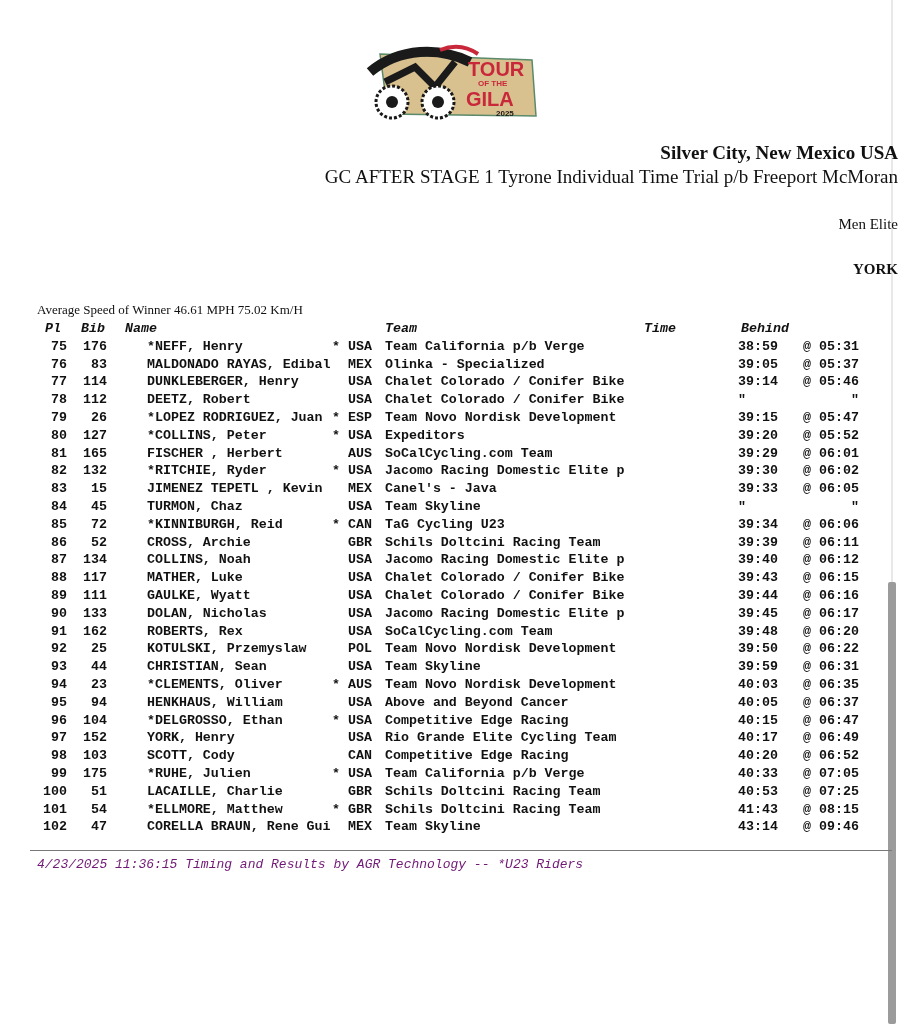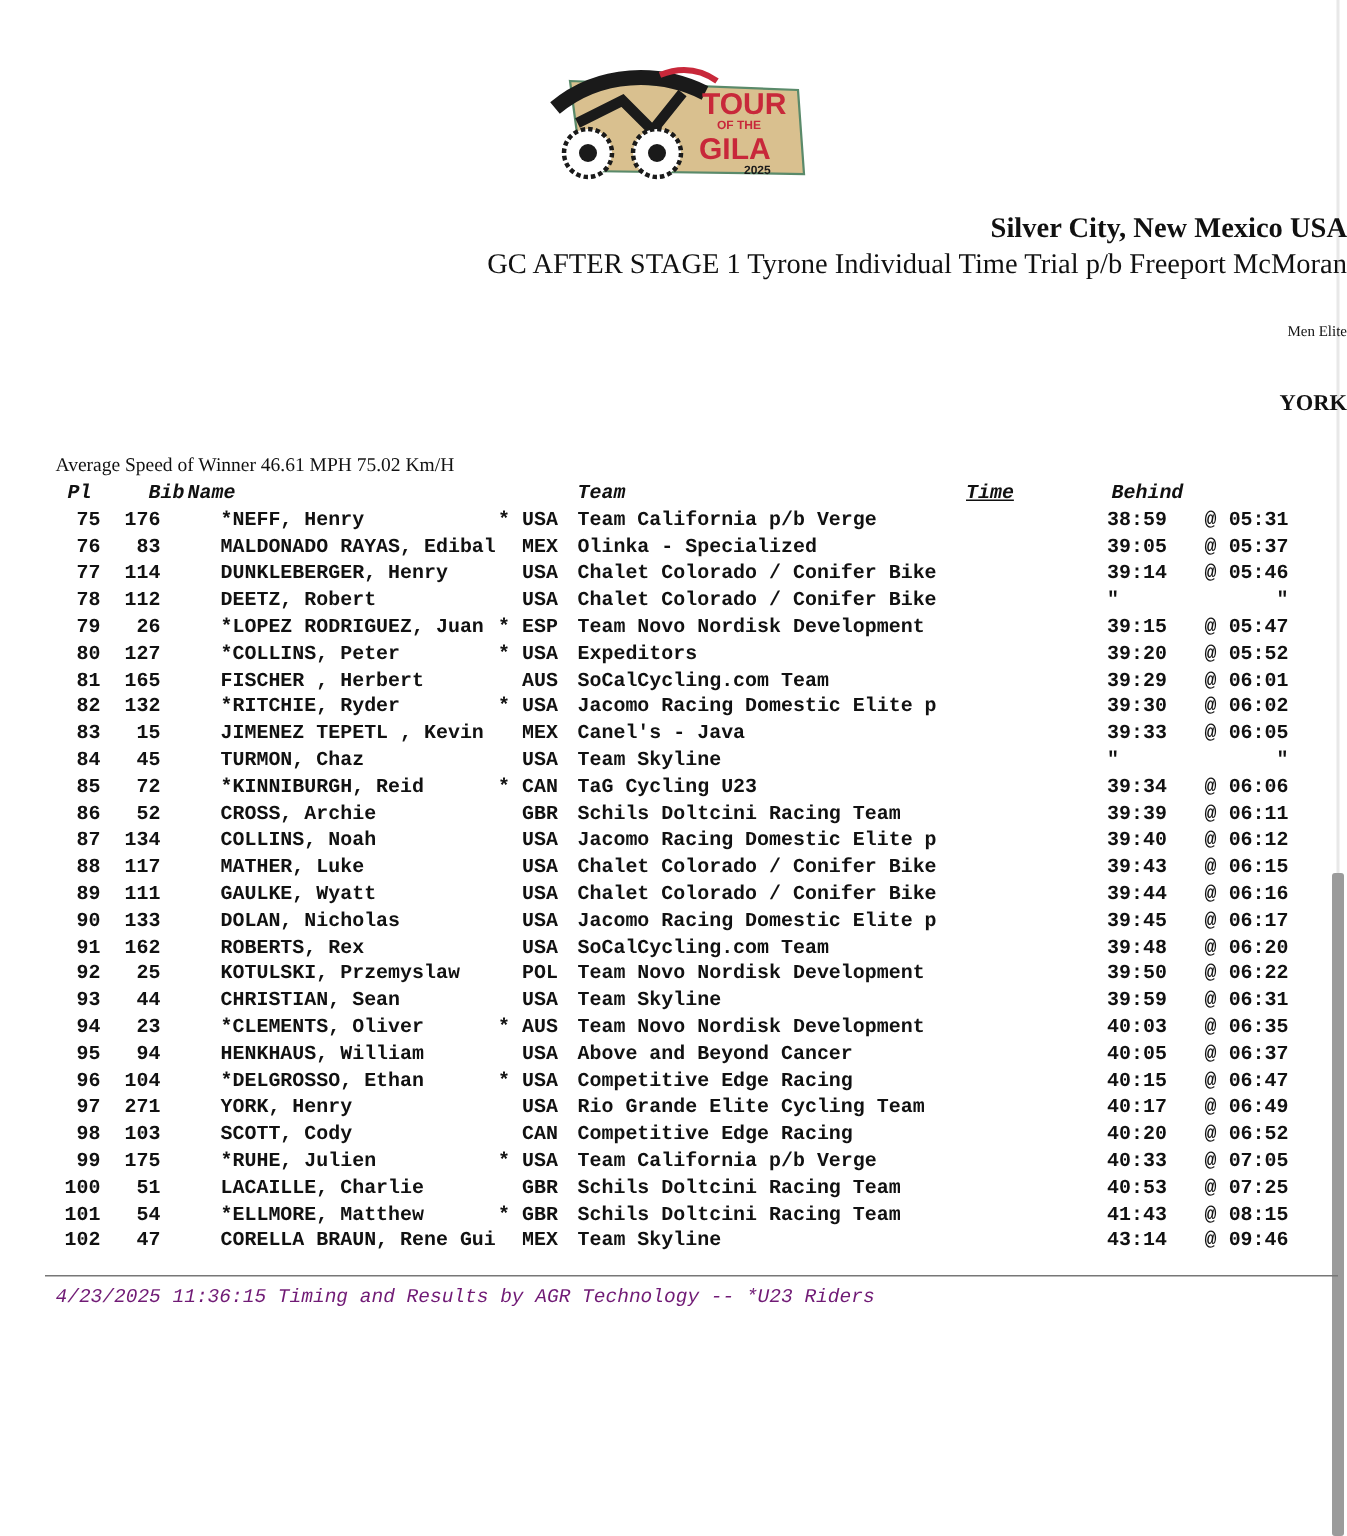--- a/index.html
+++ b/index.html
@@ -13,45 +13,45 @@
   .scrollbar-thumb {
     position: absolute; right: 2px; top: 582px; width: 8px; height: 442px;
     background: #9b9b9b; border-radius: 2px;
   }
   .logo {
     position: absolute; left: 360px; top: 42px; width: 180px; height: 80px;
   }
   .center-text { position: absolute; left: 0; width: 898px; text-align: right; }
   .location { top: 142px; font-size: 19px; font-weight: bold; }
   .event { top: 166px; font-size: 19px; }
-  .category { top: 216px; font-size: 10px; }
+  .category { top: 216px; font-size: 15px; }
   .status { top: 261px; font-size: 15px; font-weight: bold; }
   .avg-speed { position: absolute; left: 37px; top: 302px; font-size: 13px; }
 
   .results {
     position: absolute; left: 37px; top: 320px; width: 820px;
     font-family: "Liberation Mono", monospace; font-size: 13.3px; font-weight: bold;
   }
   .row { position: relative; height: 17.8px; line-height: 17.8px; white-space: pre; }
   .row span { position: absolute; top: 0; }
   .c-pl { left: 0; width: 30px; text-align: right; }
   .c-bib { left: 38px; width: 32px; text-align: right; }
   .c-name { left: 78px; margin-left: 32px; }
   .c-star { left: 295px; }
   .c-nat { left: 311px; }
   .c-team { left: 348px; }
   .c-time { left: 701px; }
   .c-at { left: 766px; }
   .c-behind { left: 752px; width: 70px; text-align: right; }
   .header-row span { font-style: italic; text-align: center; }
   .h-pl { left: 8px; }
-  .h-bib { left: 44px; margin-left: 18px; }
+  .h-bib { left: 44px; }
   .h-name { left: 88px; }
   .h-team { left: 348px; }
-  .h-time { left: 607px; text-decoration: underline; }
+  .h-time { left: 607px; }
   .h-behind { left: 704px; }
 
   .footer-rule {
     position: absolute; left: 30px; top: 850px; width: 862px; height: 1px; background: #777;
   }
   .footer-text {
     position: absolute; left: 37px; top: 857px; font-family: "Liberation Mono", monospace;
     font-style: italic; font-size: 13px; color: #701a75;
   }
 </style>
@@ -110,21 +110,21 @@
       <div class="row"><span class="c-pl">87</span><span class="c-bib">134</span><span class="c-name">COLLINS, Noah</span><span class="c-star"></span><span class="c-nat">USA</span><span class="c-team">Jacomo Racing Domestic Elite p</span><span class="c-time">39:40</span><span class="c-at">@</span><span class="c-behind">06:12</span></div>
       <div class="row"><span class="c-pl">88</span><span class="c-bib">117</span><span class="c-name">MATHER, Luke</span><span class="c-star"></span><span class="c-nat">USA</span><span class="c-team">Chalet Colorado / Conifer Bike</span><span class="c-time">39:43</span><span class="c-at">@</span><span class="c-behind">06:15</span></div>
       <div class="row"><span class="c-pl">89</span><span class="c-bib">111</span><span class="c-name">GAULKE, Wyatt</span><span class="c-star"></span><span class="c-nat">USA</span><span class="c-team">Chalet Colorado / Conifer Bike</span><span class="c-time">39:44</span><span class="c-at">@</span><span class="c-behind">06:16</span></div>
       <div class="row"><span class="c-pl">90</span><span class="c-bib">133</span><span class="c-name">DOLAN, Nicholas</span><span class="c-star"></span><span class="c-nat">USA</span><span class="c-team">Jacomo Racing Domestic Elite p</span><span class="c-time">39:45</span><span class="c-at">@</span><span class="c-behind">06:17</span></div>
       <div class="row"><span class="c-pl">91</span><span class="c-bib">162</span><span class="c-name">ROBERTS, Rex</span><span class="c-star"></span><span class="c-nat">USA</span><span class="c-team">SoCalCycling.com Team</span><span class="c-time">39:48</span><span class="c-at">@</span><span class="c-behind">06:20</span></div>
       <div class="row"><span class="c-pl">92</span><span class="c-bib">25</span><span class="c-name">KOTULSKI, Przemyslaw</span><span class="c-star"></span><span class="c-nat">POL</span><span class="c-team">Team Novo Nordisk Development</span><span class="c-time">39:50</span><span class="c-at">@</span><span class="c-behind">06:22</span></div>
       <div class="row"><span class="c-pl">93</span><span class="c-bib">44</span><span class="c-name">CHRISTIAN, Sean</span><span class="c-star"></span><span class="c-nat">USA</span><span class="c-team">Team Skyline</span><span class="c-time">39:59</span><span class="c-at">@</span><span class="c-behind">06:31</span></div>
       <div class="row"><span class="c-pl">94</span><span class="c-bib">23</span><span class="c-name">*CLEMENTS, Oliver</span><span class="c-star">*</span><span class="c-nat">AUS</span><span class="c-team">Team Novo Nordisk Development</span><span class="c-time">40:03</span><span class="c-at">@</span><span class="c-behind">06:35</span></div>
       <div class="row"><span class="c-pl">95</span><span class="c-bib">94</span><span class="c-name">HENKHAUS, William</span><span class="c-star"></span><span class="c-nat">USA</span><span class="c-team">Above and Beyond Cancer</span><span class="c-time">40:05</span><span class="c-at">@</span><span class="c-behind">06:37</span></div>
       <div class="row"><span class="c-pl">96</span><span class="c-bib">104</span><span class="c-name">*DELGROSSO, Ethan</span><span class="c-star">*</span><span class="c-nat">USA</span><span class="c-team">Competitive Edge Racing</span><span class="c-time">40:15</span><span class="c-at">@</span><span class="c-behind">06:47</span></div>
-      <div class="row"><span class="c-pl">97</span><span class="c-bib">271</span><span class="c-name">YORK, Henry</span><span class="c-star"></span><span class="c-nat">USA</span><span class="c-team">Rio Grande Elite Cycling Team</span><span class="c-time">40:17</span><span class="c-at">@</span><span class="c-behind">06:49</span></div>
+      <div class="row"><span class="c-pl">97</span><span class="c-bib">152</span><span class="c-name">YORK, Henry</span><span class="c-star"></span><span class="c-nat">USA</span><span class="c-team">Rio Grande Elite Cycling Team</span><span class="c-time">40:17</span><span class="c-at">@</span><span class="c-behind">06:49</span></div>
       <div class="row"><span class="c-pl">98</span><span class="c-bib">103</span><span class="c-name">SCOTT, Cody</span><span class="c-star"></span><span class="c-nat">CAN</span><span class="c-team">Competitive Edge Racing</span><span class="c-time">40:20</span><span class="c-at">@</span><span class="c-behind">06:52</span></div>
       <div class="row"><span class="c-pl">99</span><span class="c-bib">175</span><span class="c-name">*RUHE, Julien</span><span class="c-star">*</span><span class="c-nat">USA</span><span class="c-team">Team California p/b Verge</span><span class="c-time">40:33</span><span class="c-at">@</span><span class="c-behind">07:05</span></div>
       <div class="row"><span class="c-pl">100</span><span class="c-bib">51</span><span class="c-name">LACAILLE, Charlie</span><span class="c-star"></span><span class="c-nat">GBR</span><span class="c-team">Schils Doltcini Racing Team</span><span class="c-time">40:53</span><span class="c-at">@</span><span class="c-behind">07:25</span></div>
       <div class="row"><span class="c-pl">101</span><span class="c-bib">54</span><span class="c-name">*ELLMORE, Matthew</span><span class="c-star">*</span><span class="c-nat">GBR</span><span class="c-team">Schils Doltcini Racing Team</span><span class="c-time">41:43</span><span class="c-at">@</span><span class="c-behind">08:15</span></div>
       <div class="row"><span class="c-pl">102</span><span class="c-bib">47</span><span class="c-name">CORELLA BRAUN, Rene Gui</span><span class="c-star"></span><span class="c-nat">MEX</span><span class="c-team">Team Skyline</span><span class="c-time">43:14</span><span class="c-at">@</span><span class="c-behind">09:46</span></div>
     </div>
 </div>
 
 <div class="footer-rule"></div>
 <div class="footer-text">4/23/2025  11:36:15 Timing and Results by AGR Technology -- *U23 Riders</div>

